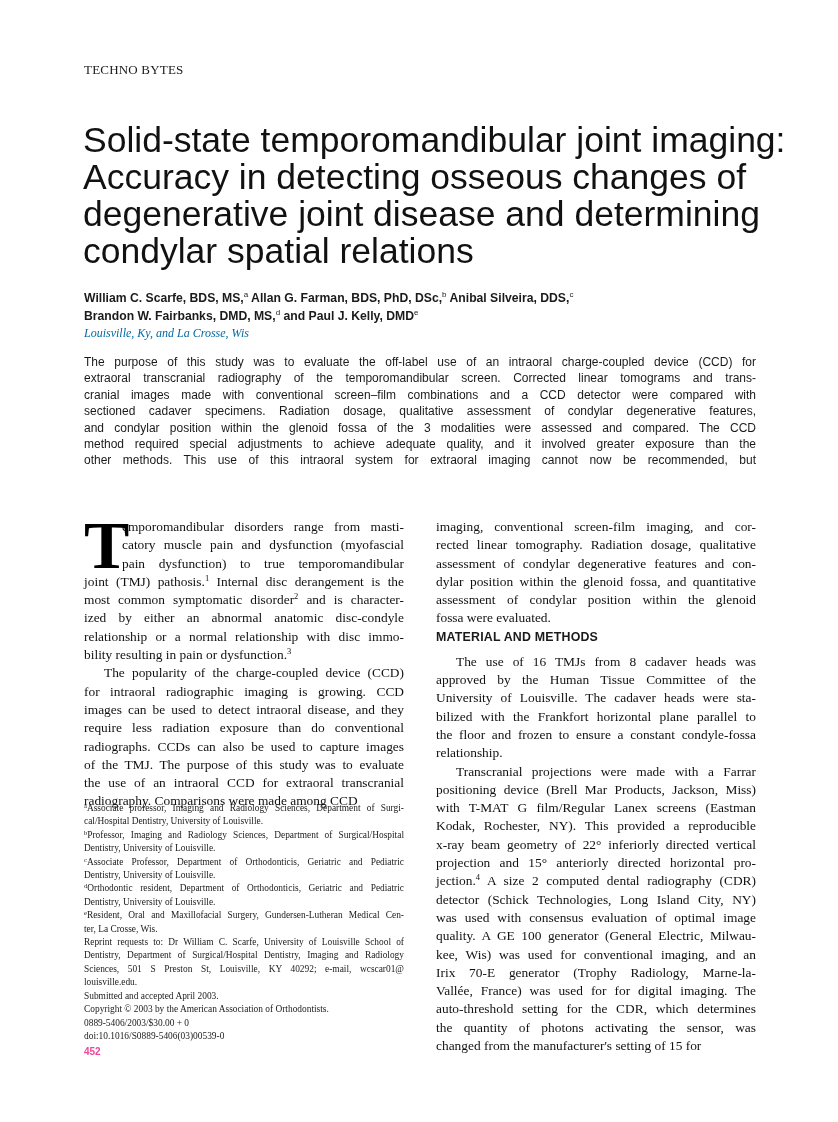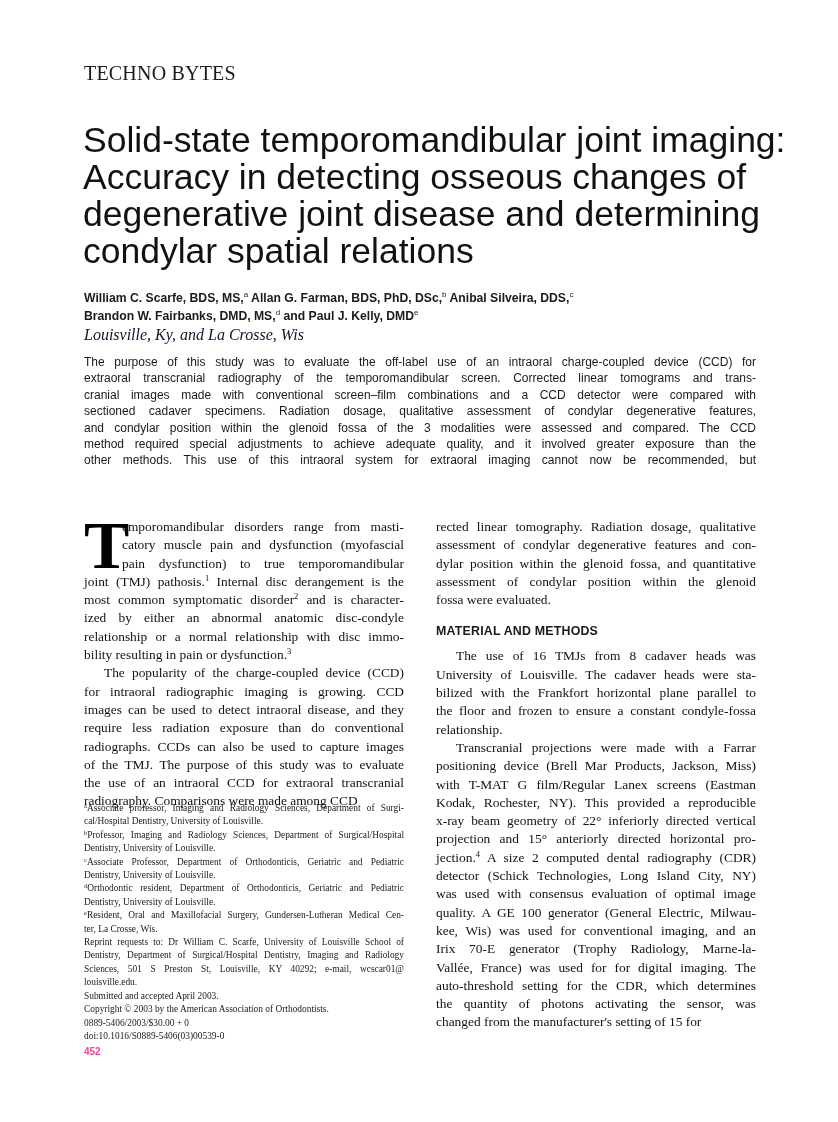--- a/index.html
+++ b/index.html
@@ -1,40 +1,40 @@
 <!DOCTYPE html>
 <html><head>
   <meta charset="utf-8">
   <style>
     * { margin: 0; padding: 0; box-sizing: border-box; }
     html, body { width: 838px; height: 1122px; background: #ffffff; overflow: hidden; }
     body { position: relative; color: #111; }
 
     .section-label {
       position: absolute; left: 84px; top: 62px;
-      font-family: "Liberation Serif", serif; font-size: 20px; letter-spacing: 0.2px; color: #1a1a1a;
+      font-family: "Liberation Serif", serif; font-size: 13px; letter-spacing: 0.2px; color: #1a1a1a;
     }
 
     .title {
       position: absolute; left: 83px; top: 122px; width: 700px;
       font-family: Liberation Sans, sans-serif; font-size: 35.5px; line-height: 37px; font-weight: normal;
       color: #111;
     }
     .title span { display: block; white-space: nowrap; }
 
     .authors {
       position: absolute; left: 84px; top: 289px; width: 680px;
       font-family: "Liberation Sans", sans-serif; font-size: 12.2px; font-weight: bold; line-height: 18px; color: #1a1a1a;
     }
     .authors span.line { display: block; white-space: nowrap; }
     .authors sup { font-size: 8px; font-weight: normal; vertical-align: 5px; line-height: 0; }
 
     .location {
       position: absolute; left: 84px; top: 326px;
-      font-family: "Liberation Serif", serif; font-style: italic; font-size: 16px; color: #0f172a;
+      font-family: "Liberation Serif", serif; font-style: italic; font-size: 12px; color: #0369a1;
     }
 
     .abstract {
       position: absolute; left: 84px; top: 354px; width: 672px;
       font-family: "Liberation Sans", sans-serif; font-size: 12px; line-height: 16.4px; color: #1a1a1a;
     }
     .abstract span { display: block; white-space: nowrap; text-align: justify; text-align-last: justify; }
     .abstract span.last { text-align-last: left; }
 
     .col {
@@ -49,21 +49,21 @@
     .col sup { font-size: 8.5px; vertical-align: 5px; line-height: 0; }
 
     .dropcap-wrap { position: relative; }
     .dropcap {
       position: absolute; left: 0; top: -2px;
       font-family: "Liberation Serif", serif; font-size: 68px; line-height: 58px; font-weight: bold; color: #000;
     }
     .dropcap-wrap .ln.dc { padding-left: 38px; }
 
     .heading {
-      display: block; margin-top: 13px; margin-bottom: 7px;
+      display: block; margin-bottom: 7px;
       font-family: "Liberation Sans", sans-serif; font-size: 12.4px; font-weight: bold; letter-spacing: 0.2px; color: #1a1a1a;
       height: 18px; line-height: 18px;
     }
 
     .footnotes {
       position: absolute; left: 84px; top: 802px; width: 320px;
       font-family: "Liberation Serif", serif; font-size: 9.4px; line-height: 13.4px; color: #1a1a1a;
     }
     .footnotes .fl { display: block; white-space: nowrap; text-align: justify; text-align-last: justify; }
     .footnotes .fl.last { text-align-last: left; }
@@ -165,29 +165,31 @@
     <div>
       <span class="fl last"><span>0889-5406/2003/$30.00 + 0</span></span>
     </div>
     <div>
       <span class="fl last"><span>doi:10.1016/S0889-5406(03)00539-0</span></span>
     </div>
   </div>
 
 <div class="col col-right">
   <div id="right-p1">
+      <span class="ln">imaging, conventional screen-film imaging, and cor-</span>
       <span class="ln">rected linear tomography. Radiation dosage, qualitative</span>
       <span class="ln">assessment of condylar degenerative features and con-</span>
       <span class="ln">dylar position within the glenoid fossa, and quantitative</span>
       <span class="ln">assessment of condylar position within the glenoid</span>
       <span class="ln last">fossa were evaluated.</span>
     </div>
   <span class="heading">MATERIAL AND METHODS</span>
   <div id="right-p2">
       <span class="ln indent">The use of 16 TMJs from 8 cadaver heads was</span>
+      <span class="ln">approved by the Human Tissue Committee of the</span>
       <span class="ln">University of Louisville. The cadaver heads were sta-</span>
       <span class="ln">bilized with the Frankfort horizontal plane parallel to</span>
       <span class="ln">the floor and frozen to ensure a constant condyle-fossa</span>
       <span class="ln last">relationship.</span>
     </div>
   <div id="right-p3">
       <span class="ln indent"><span>Transcranial projections were made with a Farrar</span><sup></sup><span></span></span>
       <span class="ln"><span>positioning device (Brell Mar Products, Jackson, Miss)</span><sup></sup><span></span></span>
       <span class="ln"><span>with T-MAT G film/Regular Lanex screens (Eastman</span><sup></sup><span></span></span>
       <span class="ln"><span>Kodak, Rochester, NY). This provided a reproducible</span><sup></sup><span></span></span>

